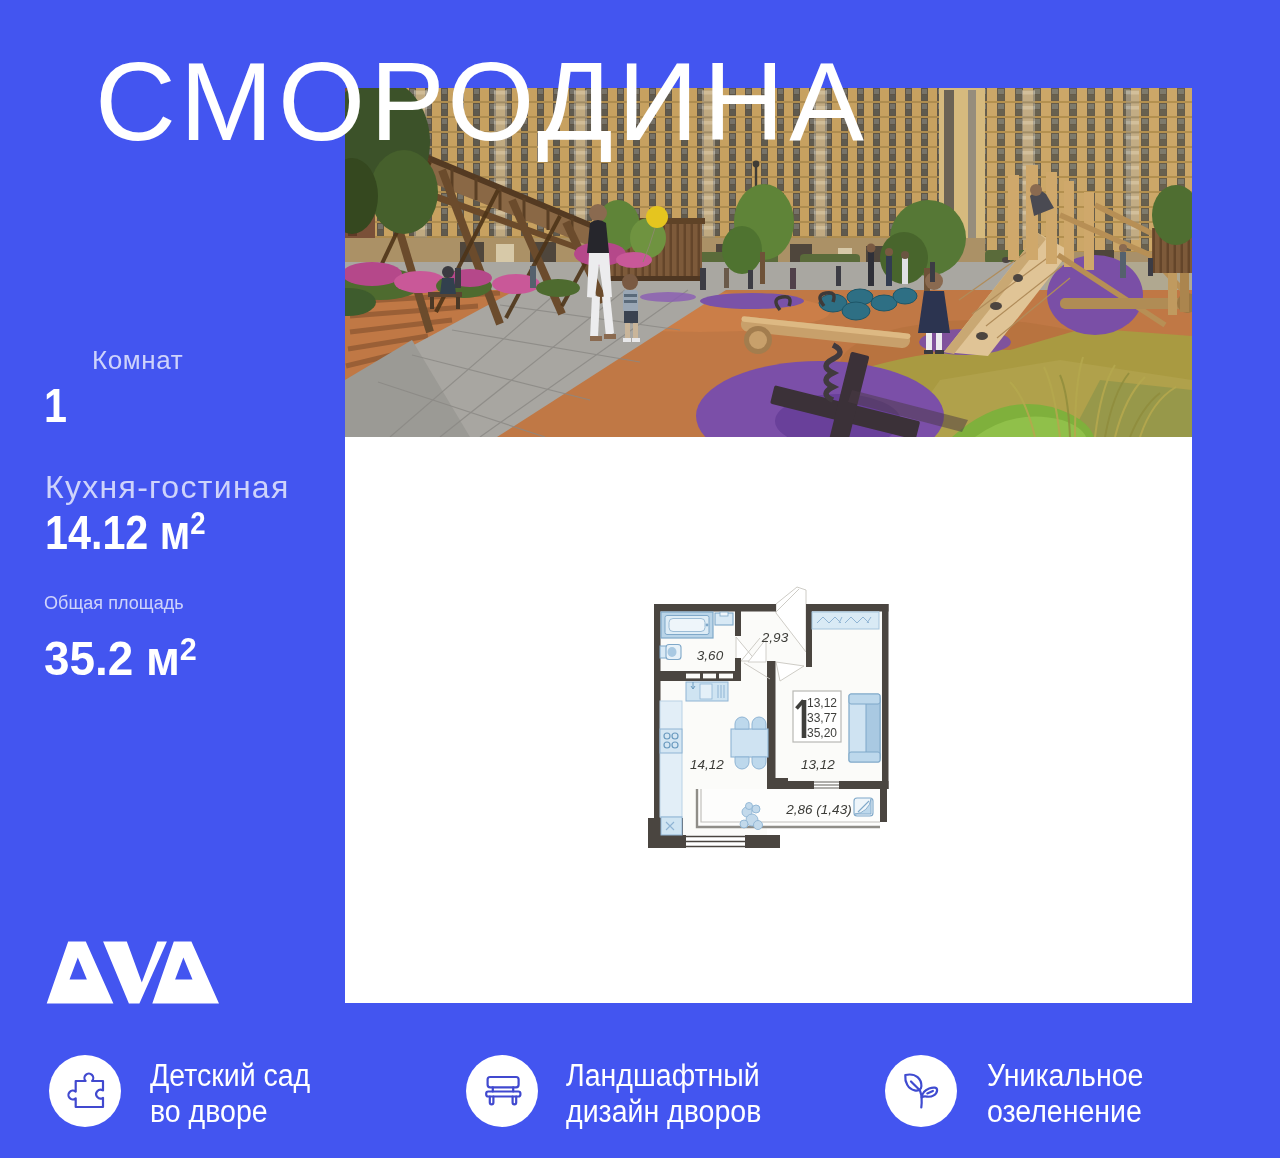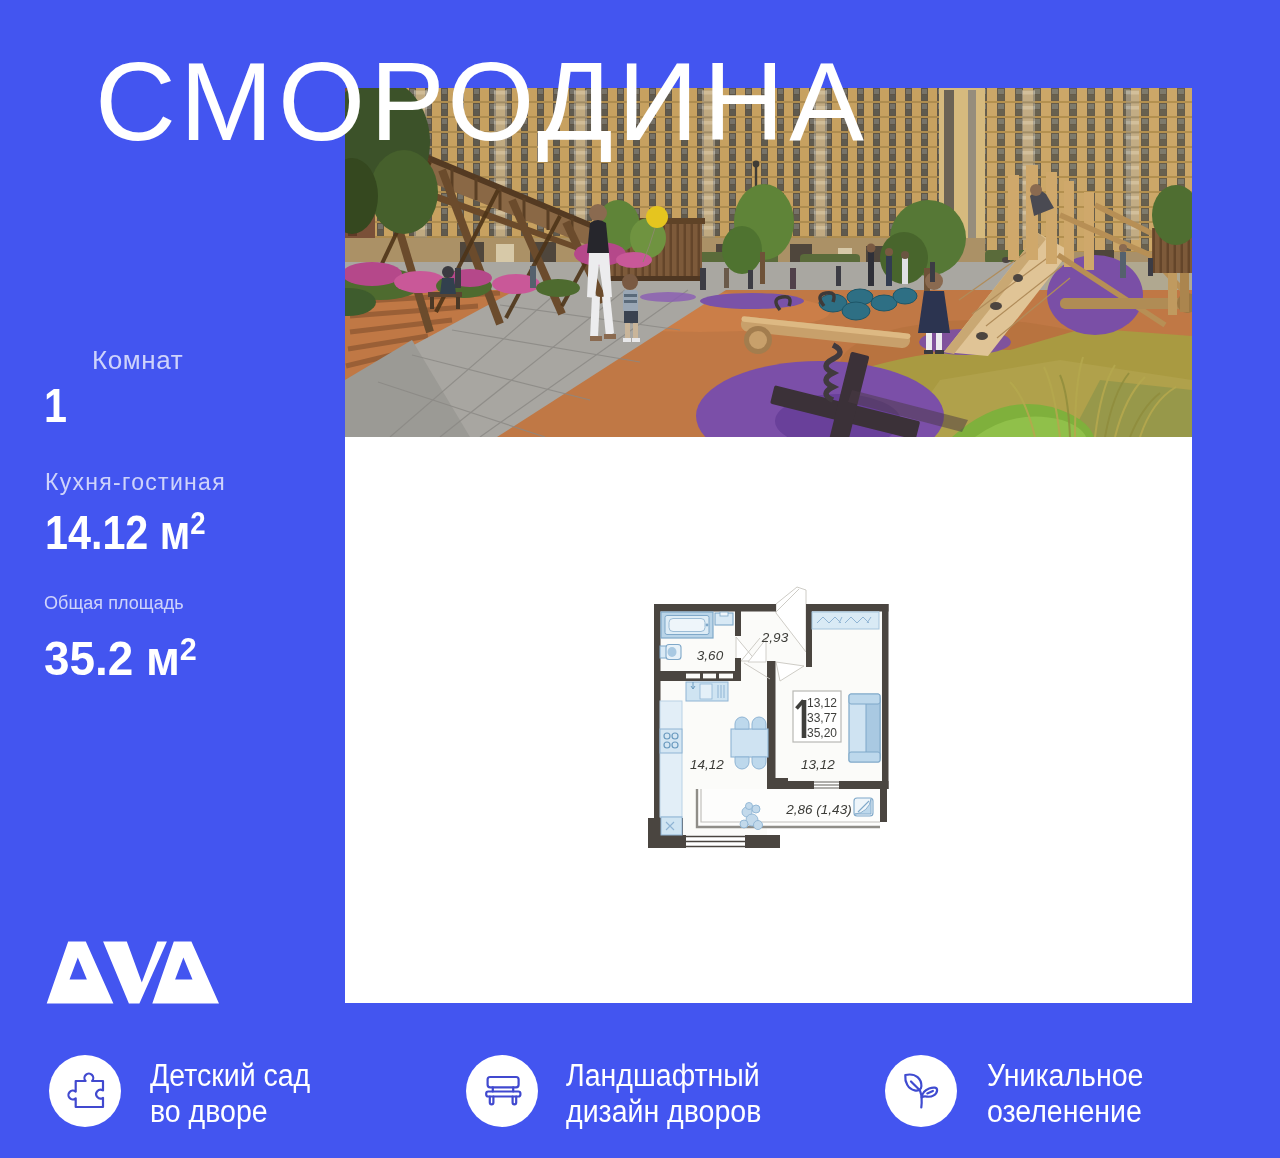--- a/index.html
+++ b/index.html
@@ -503,21 +503,21 @@
 <text x="819" y="814">2,86 (1,43)</text>
 </g>
 </svg>
 
 <div class="abs" style="left:95px;top:37px;color:#fff;font-size:112px;font-weight:400;letter-spacing:5px;white-space:nowrap;">СМОРОДИНА</div>
 
 <div class="abs" style="left:44px;top:345px;color:rgba(255,255,255,.74);font-size:26px;letter-spacing:0.6px;margin-left:48px;">Комнат</div>
 
 <div class="abs" style="left:44px;top:378px;color:#fff;font-size:48px;font-weight:700;transform:scaleX(.86);transform-origin:0 0;">1</div>
 
-<div class="abs" style="left:45px;top:468.5px;color:rgba(255,255,255,.74);font-size:23px;letter-spacing:1.3px;">Кухня-гостиная</div>
+<div class="abs" style="left:45px;top:468.5px;color:rgba(255,255,255,.74);font-size:32px;letter-spacing:1.3px;">Кухня-гостиная</div>
 
 <div class="abs" style="left:45px;top:505px;color:#fff;font-size:48px;font-weight:700;transform:scaleX(.86);transform-origin:0 0;white-space:nowrap;">14.12 м<span style="font-size:32px;vertical-align:15px;">2</span></div>
 
 <div class="abs" style="left:44px;top:592.5px;color:rgba(255,255,255,.74);font-size:18px;letter-spacing:0.05px;">Общая площадь</div>
 
 <div class="abs" style="left:44px;top:630.5px;color:#fff;font-size:48px;font-weight:700;transform:scaleX(.955);transform-origin:0 0;white-space:nowrap;">35.2 м<span style="font-size:32px;vertical-align:15px;">2</span></div>
 
 <svg class="abs" style="left:40px;top:930px;" width="190" height="80" viewBox="40 930 190 80">
   <path fill="#ffffff" fill-rule="evenodd" d="M46.7,1003.4 L68.2,941.6 L85.8,941.6 L113.4,1003.4 Z M77.8,957.5 L86.9,979.5 L69.5,979.5 Z"></path>
   <path fill="#ffffff" d="M103.1,941.6 L126.8,941.6 L141.8,982.5 L157.2,941.6 L166.9,941.6 L139.4,1003.4 L128.9,1003.4 Z"></path>

